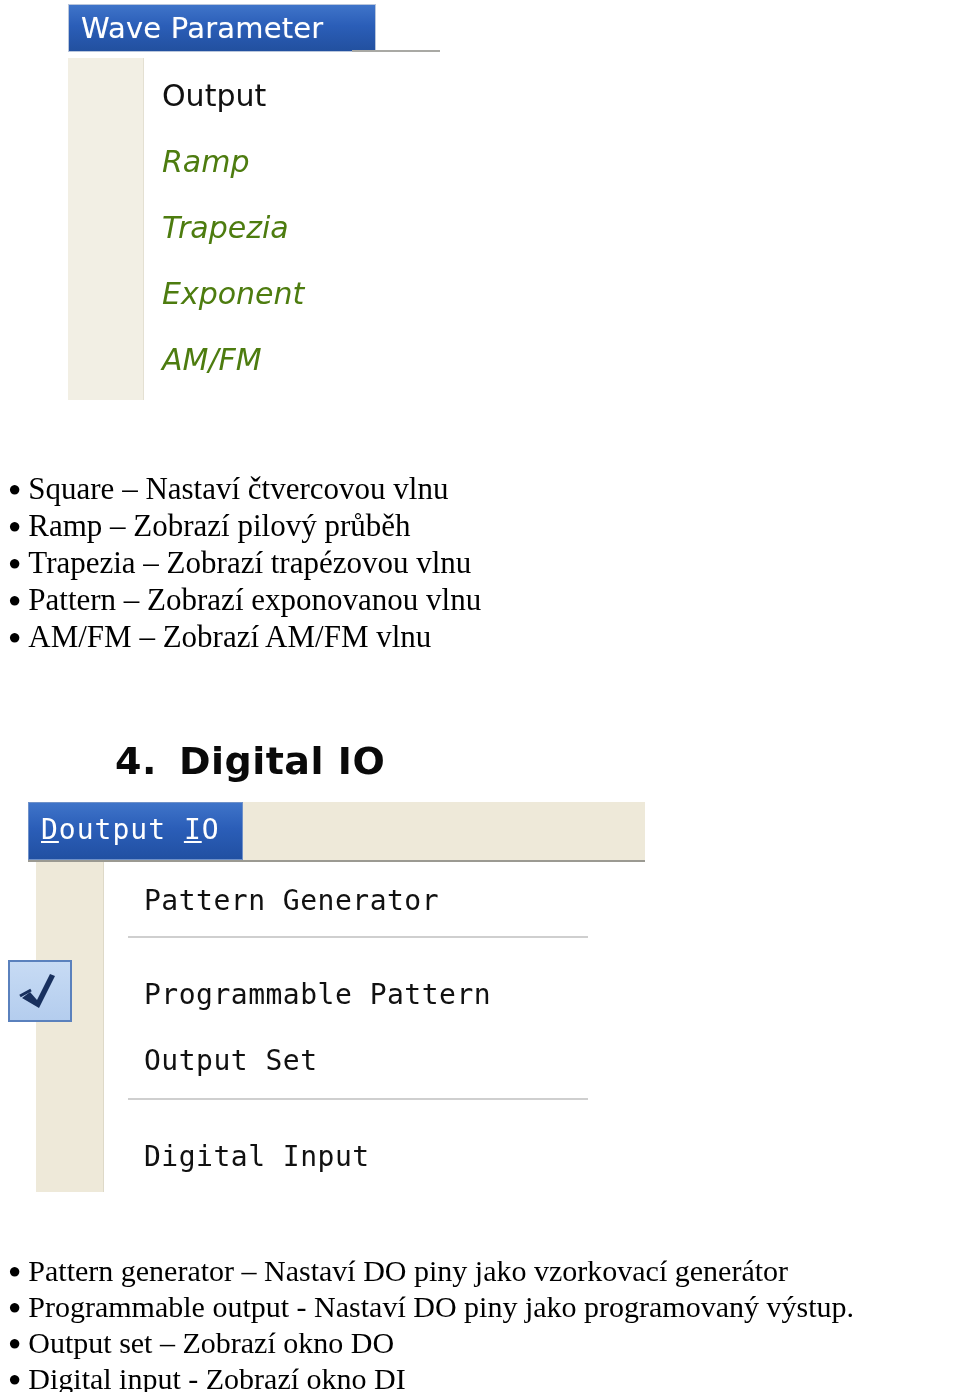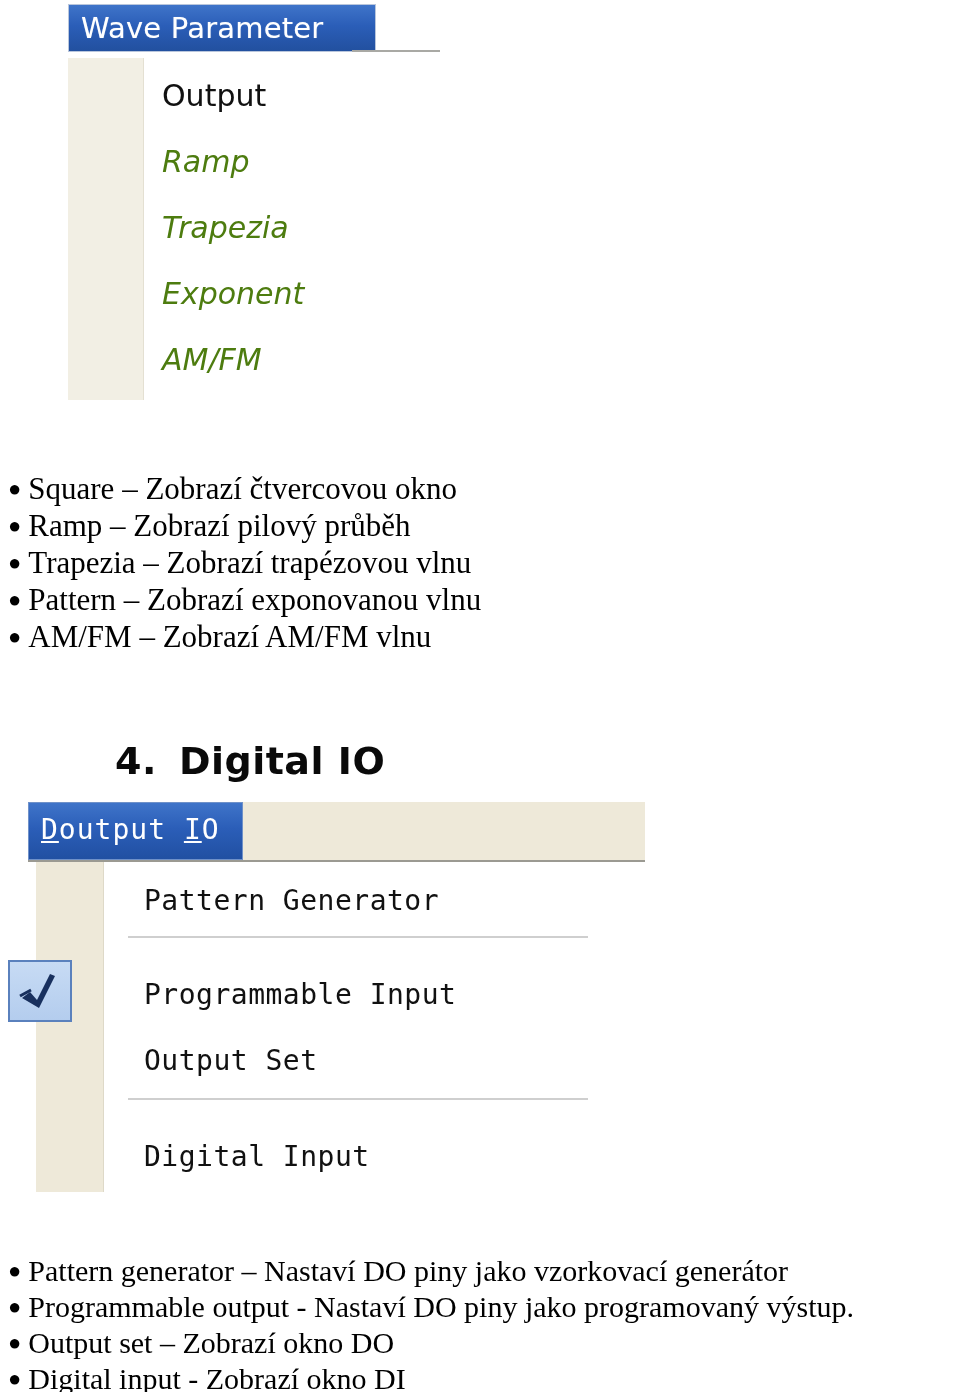--- a/index.html
+++ b/index.html
@@ -212,21 +212,21 @@
   <div class="wp-gutter"></div>
 
   <div class="wp-item enabled" style="top:78px;">Output</div>
   <div class="wp-item disabled" style="top:144px;">Ramp</div>
   <div class="wp-item disabled" style="top:210px;">Trapezia</div>
   <div class="wp-item disabled" style="top:276px;">Exponent</div>
   <div class="wp-item disabled" style="top:342px;">AM/FM</div>
 </div>
 
 <div class="bullets1">
-  <div class="bullet-line"><span class="bl-dot">●</span><span>Square – Zobrazí čtvercovou okno</span></div>
+  <div class="bullet-line"><span class="bl-dot">●</span><span>Square – Nastaví čtvercovou vlnu</span></div>
   <div class="bullet-line"><span class="bl-dot">●</span><span>Ramp – Zobrazí pilový průběh</span></div>
   <div class="bullet-line"><span class="bl-dot">●</span><span>Trapezia – Zobrazí trapézovou vlnu</span></div>
   <div class="bullet-line"><span class="bl-dot">●</span><span>Pattern – Zobrazí exponovanou vlnu</span></div>
   <div class="bullet-line"><span class="bl-dot">●</span><span>AM/FM – Zobrazí AM/FM vlnu</span></div>
 </div>
 
 <div class="dio-heading">
   <span class="dio-num">4.</span><span>Digital IO</span>
 </div>
 
@@ -236,21 +236,21 @@
 
   <div class="dio-tab">
     <span class="dio-tab-label"><u>D</u><span>output </span><u>I</u><span>O</span></span>
   </div>
 
   <div class="dio-gutter"></div>
 
   <div class="dio-item" style="top:84px;">Pattern Generator</div>
   <div class="dio-sep" style="top:136px;"></div>
 
-  <div class="dio-item" style="top:178px;">Programmable Input</div>
+  <div class="dio-item" style="top:178px;">Programmable Pattern</div>
 
   <div class="dio-item" style="top:244px;">Output Set</div>
   <div class="dio-sep" style="top:298px;"></div>
 
   <div class="dio-item" style="top:340px;">Digital Input</div>
 </div>
 
 <div class="dio-check">
   <svg width="60" height="58" viewBox="0 0 60 58" aria-hidden="true">
     <path d="M12 36 L20 30 L27 38 L40 12 L45 14 L29 46 Z" fill="#18305e"></path>

